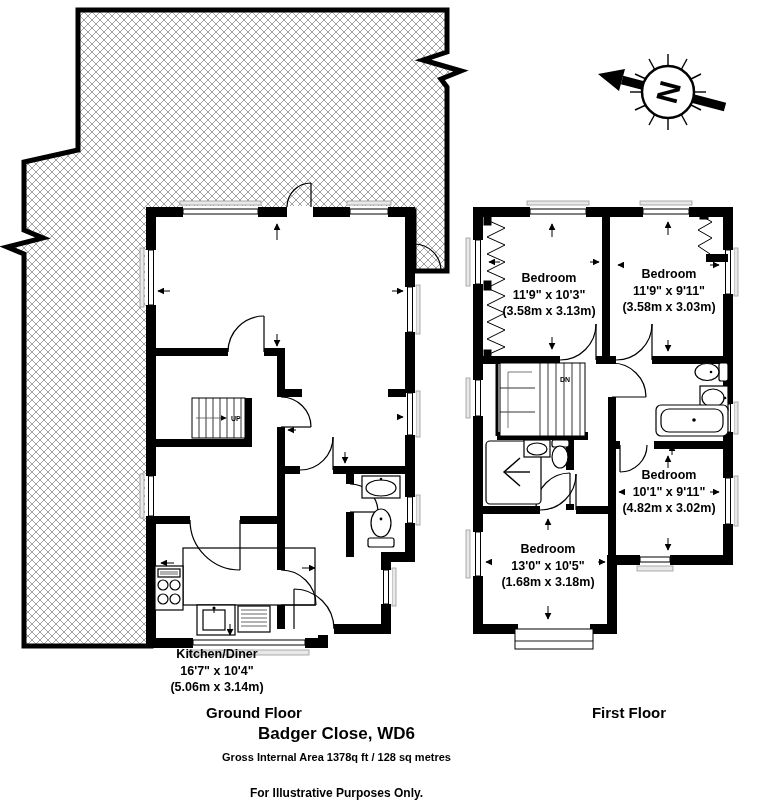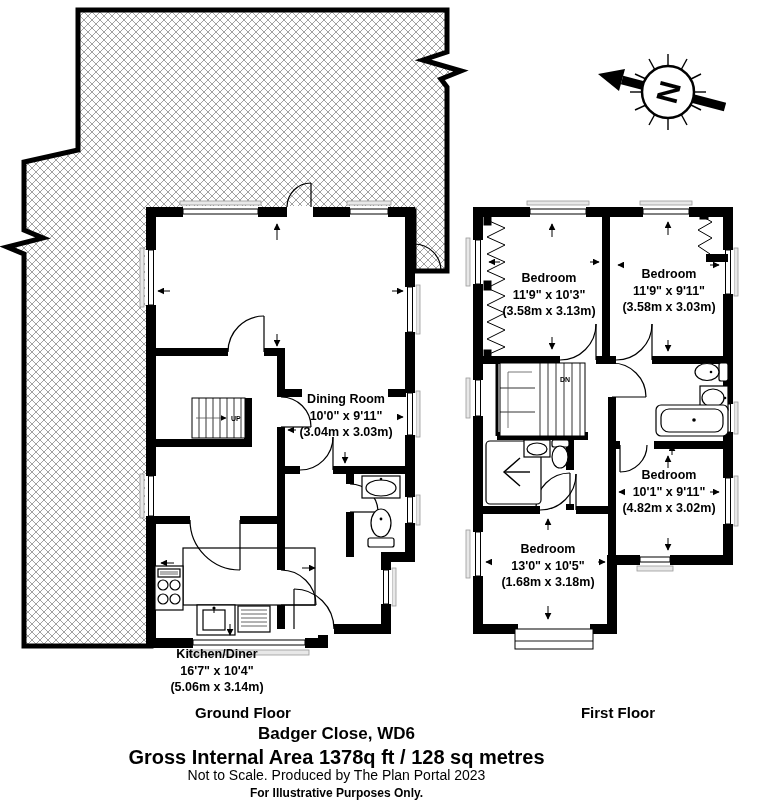--- a/index.html
+++ b/index.html
@@ -3,25 +3,25 @@
 <meta charset="utf-8">
 <style>
   html,body{margin:0;padding:0;background:#fff;}
   #plan{position:relative;width:779px;height:811px;background:#fff;overflow:hidden;
         font-family:"Liberation Sans",sans-serif;}
   #plan svg{position:absolute;left:0;top:0;}
   .room-label{position:absolute;transform:translate(-50%,-50%);text-align:center;
               font-weight:bold;font-size:12.5px;line-height:1.32;color:#000;white-space:nowrap;}
   .garden-box{background:#fff;border:1px solid #8a8a8a;padding:3px 10px;}
   .floor-label{position:absolute;transform:translate(-50%,-50%);font-weight:bold;
-               font-size:15px;color:#000;white-space:nowrap;}
+               font-size:15px;color:#000;white-space:nowrap;margin-left:11px;}
   .footer-line{position:absolute;left:0;width:673px;text-align:center;color:#000;
                transform:translateY(-50%);}
   .f-title{font-weight:bold;font-size:17px;}
-  .f-area{font-weight:bold;font-size:20px;}
+  .f-area{font-weight:bold;font-size:11px;}
   .f-produced{font-weight:normal;font-size:14px;}
   .f-illus{font-weight:bold;font-size:12px;}
   .wall{fill:none;stroke:#000;stroke-linecap:butt;}
   .thin{fill:none;stroke:#000;stroke-width:1.2;}
   .fix{fill:#fff;stroke:#000;stroke-width:1.2;}
   .arr{stroke:#000;stroke-width:1;}
   .glz{fill:#fff;stroke:#000;stroke-width:1;}
   .sill{fill:#e8e8e8;stroke:#9a9a9a;stroke-width:0.8;}
   .gap{fill:#fff;stroke:none;}
 </style>
@@ -371,25 +371,20 @@
           <line x1="668" y1="118" x2="668" y2="130"></line>
       <line x1="681" y1="114" x2="687" y2="125"></line>
           <line x1="691" y1="105" x2="701" y2="110"></line>
     </g>
     <text x="668" y="103" font-size="30" font-weight="bold" text-anchor="middle" font-family="Liberation Sans, sans-serif" transform="rotate(-75 668 92)">N</text>
   </g>
 </svg>
 
 
 
-  <div class="room-label" style="left:346px;top:416px">
-    <div>Dining Room</div>
-    <div>10'0" x 9'11"</div>
-    <div>(3.04m x 3.03m)</div>
-  </div>
 
   <div class="room-label" style="left:217px;top:671px">
     <div>Kitchen/Diner</div>
     <div>16'7" x 10'4"</div>
     <div>(5.06m x 3.14m)</div>
   </div>
 
   <div class="room-label" style="left:549px;top:295px">
     <div>Bedroom</div>
     <div>11'9" x 10'3"</div>
@@ -412,15 +407,14 @@
     <div>Bedroom</div>
     <div>13'0" x 10'5"</div>
     <div>(1.68m x 3.18m)</div>
   </div>
 
   <div class="floor-label" style="left:243px;top:712px">Ground Floor</div>
   <div class="floor-label" style="left:618px;top:712px">First Floor</div>
 
   <div class="footer-line f-title" style="top:734px">Badger Close, WD6</div>
   <div class="footer-line f-area" style="top:757px">Gross Internal Area 1378q ft / 128 sq metres</div>
-  <div class="footer-line f-produced" style="top:775px">Not to Scale. Produced by The Plan Portal 2023</div>
   <div class="footer-line f-illus" style="top:793px">For Illustrative Purposes Only.</div>
 </div>
 
 </body></html>

